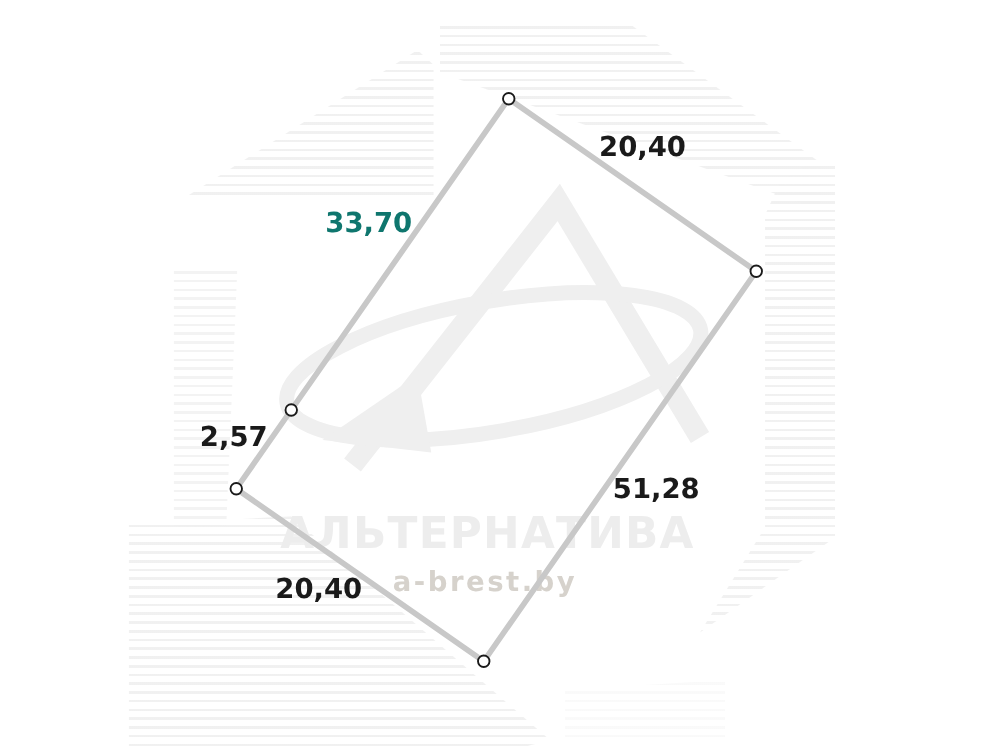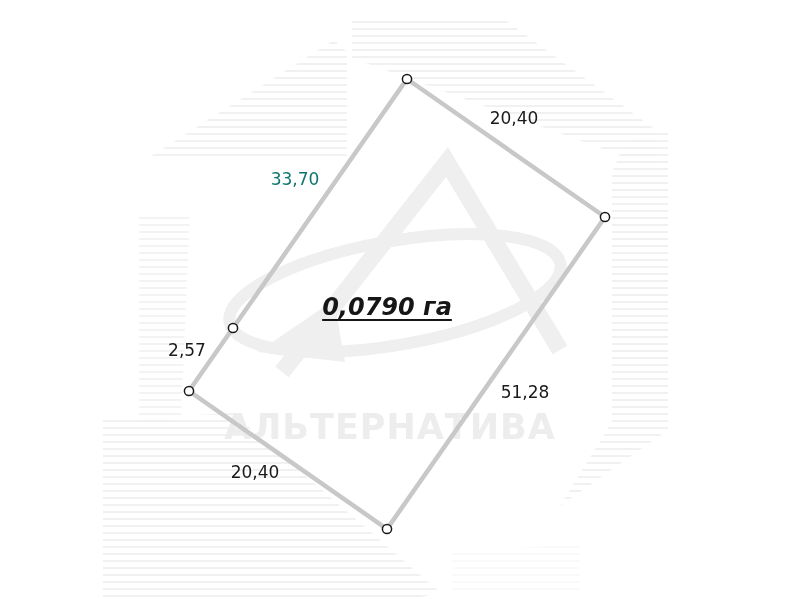--- a/index.html
+++ b/index.html
@@ -26,21 +26,21 @@
     position:absolute;transform:translate(-50%,-50%);white-space:nowrap;
     font-weight:bold;pointer-events:none;
   }
   #wm-brand{left:390px;top:427px;font-size:35px;letter-spacing:1px;color:#ededed;}
   #wm-site{left:388px;top:466px;font-size:22px;letter-spacing:2px;color:#d6d2cc;}
 
   
   #plot-svg{position:absolute;left:0;top:0;}
   .side-label{
     position:absolute;transform:translate(-50%,-50%);white-space:nowrap;
-    font-weight:normal;font-size:17px;color:#1a1a1a;
+    font-weight:bold;font-size:22px;color:#1a1a1a;
   }
   #area-label{
     position:absolute;left:387px;top:307px;transform:translate(-50%,-50%);
     white-space:nowrap;font-weight:bold;font-style:italic;font-size:24px;color:#161616;
     text-decoration:underline;text-decoration-thickness:2px;text-underline-offset:4px;
   }
 </style>
 </head>
 <body>
 
@@ -53,35 +53,35 @@
   <div class="stripes" id="patch-bl"></div>
   <div class="stripes" id="patch-br"></div>
 
   <svg id="logo-svg" width="800" height="599" viewBox="0 0 800 599">
     <path d="M 282 372 L 447 162 L 560 350" fill="none" stroke="#efefef" stroke-width="17" stroke-linejoin="miter"></path>
     <ellipse cx="395" cy="293" rx="168" ry="52" transform="rotate(-10 395 293)" fill="none" stroke="#efefef" stroke-width="12"></ellipse>
     <polygon points="258,352 334,300 345,362" fill="#efefef"></polygon>
   </svg>
 
   <div class="wm-text" id="wm-brand">АЛЬТЕРНАТИВА</div>
+  <div class="wm-text" id="wm-site">a-brest.by</div>
 
   <svg id="plot-svg" width="800" height="599" viewBox="0 0 800 599">
     <polygon fill="none" stroke-width="4.5" points="407,79 605,217 387,529 189,391 233,328" stroke="#c8c8c8"></polygon>
     <g>
         <circle cx="407" cy="79" r="4.6" fill="#ffffff" stroke="#1a1a1a" stroke-width="1.5"></circle>
         <circle cx="605" cy="217" r="4.6" fill="#ffffff" stroke="#1a1a1a" stroke-width="1.5"></circle>
         <circle cx="387" cy="529" r="4.6" fill="#ffffff" stroke="#1a1a1a" stroke-width="1.5"></circle>
         <circle cx="189" cy="391" r="4.6" fill="#ffffff" stroke="#1a1a1a" stroke-width="1.5"></circle>
         <circle cx="233" cy="328" r="4.6" fill="#ffffff" stroke="#1a1a1a" stroke-width="1.5"></circle>
       </g>
   </svg>
 
   <div id="labels-layer">
       <div class="side-label" style="left: 514px; top: 118px; color: rgb(26, 26, 26);">20,40</div>
       <div class="side-label" style="left: 525px; top: 392px; color: rgb(26, 26, 26);">51,28</div>
       <div class="side-label" style="left: 255px; top: 472px; color: rgb(26, 26, 26);">20,40</div>
       <div class="side-label" style="left: 187px; top: 350px; color: rgb(26, 26, 26);">2,57</div>
       <div class="side-label" style="left: 295px; top: 179px; color: #0f766e;">33,70</div>
     </div>
 
-  <div id="area-label">0,0790 га</div>
 
 </div>
 
 </body></html>

